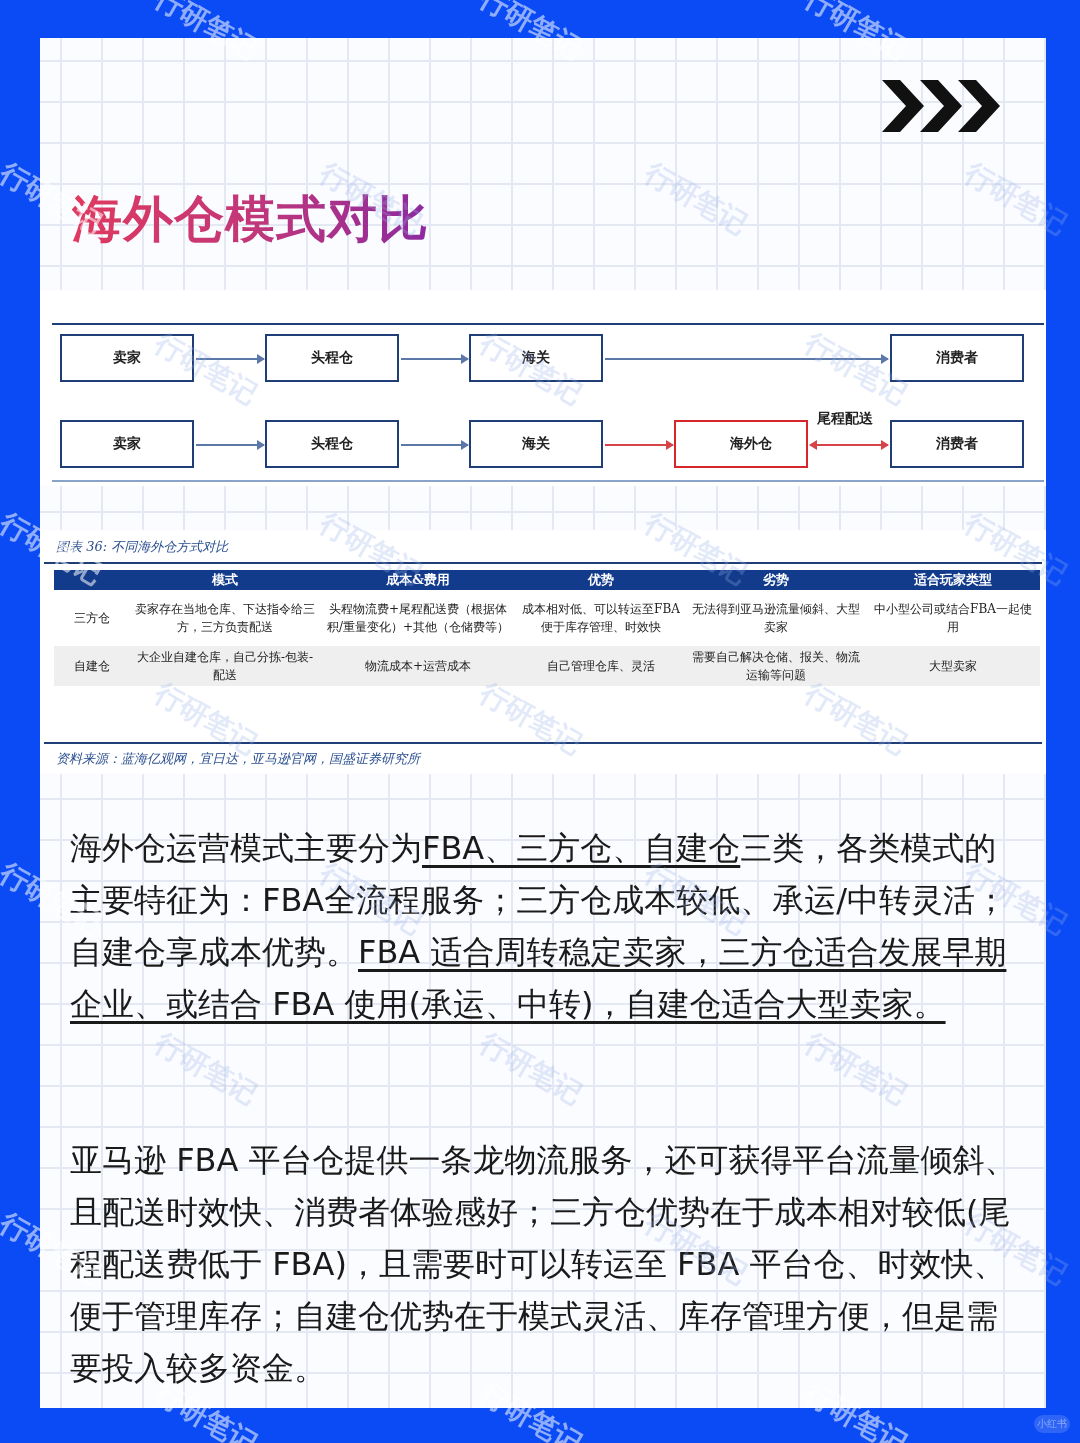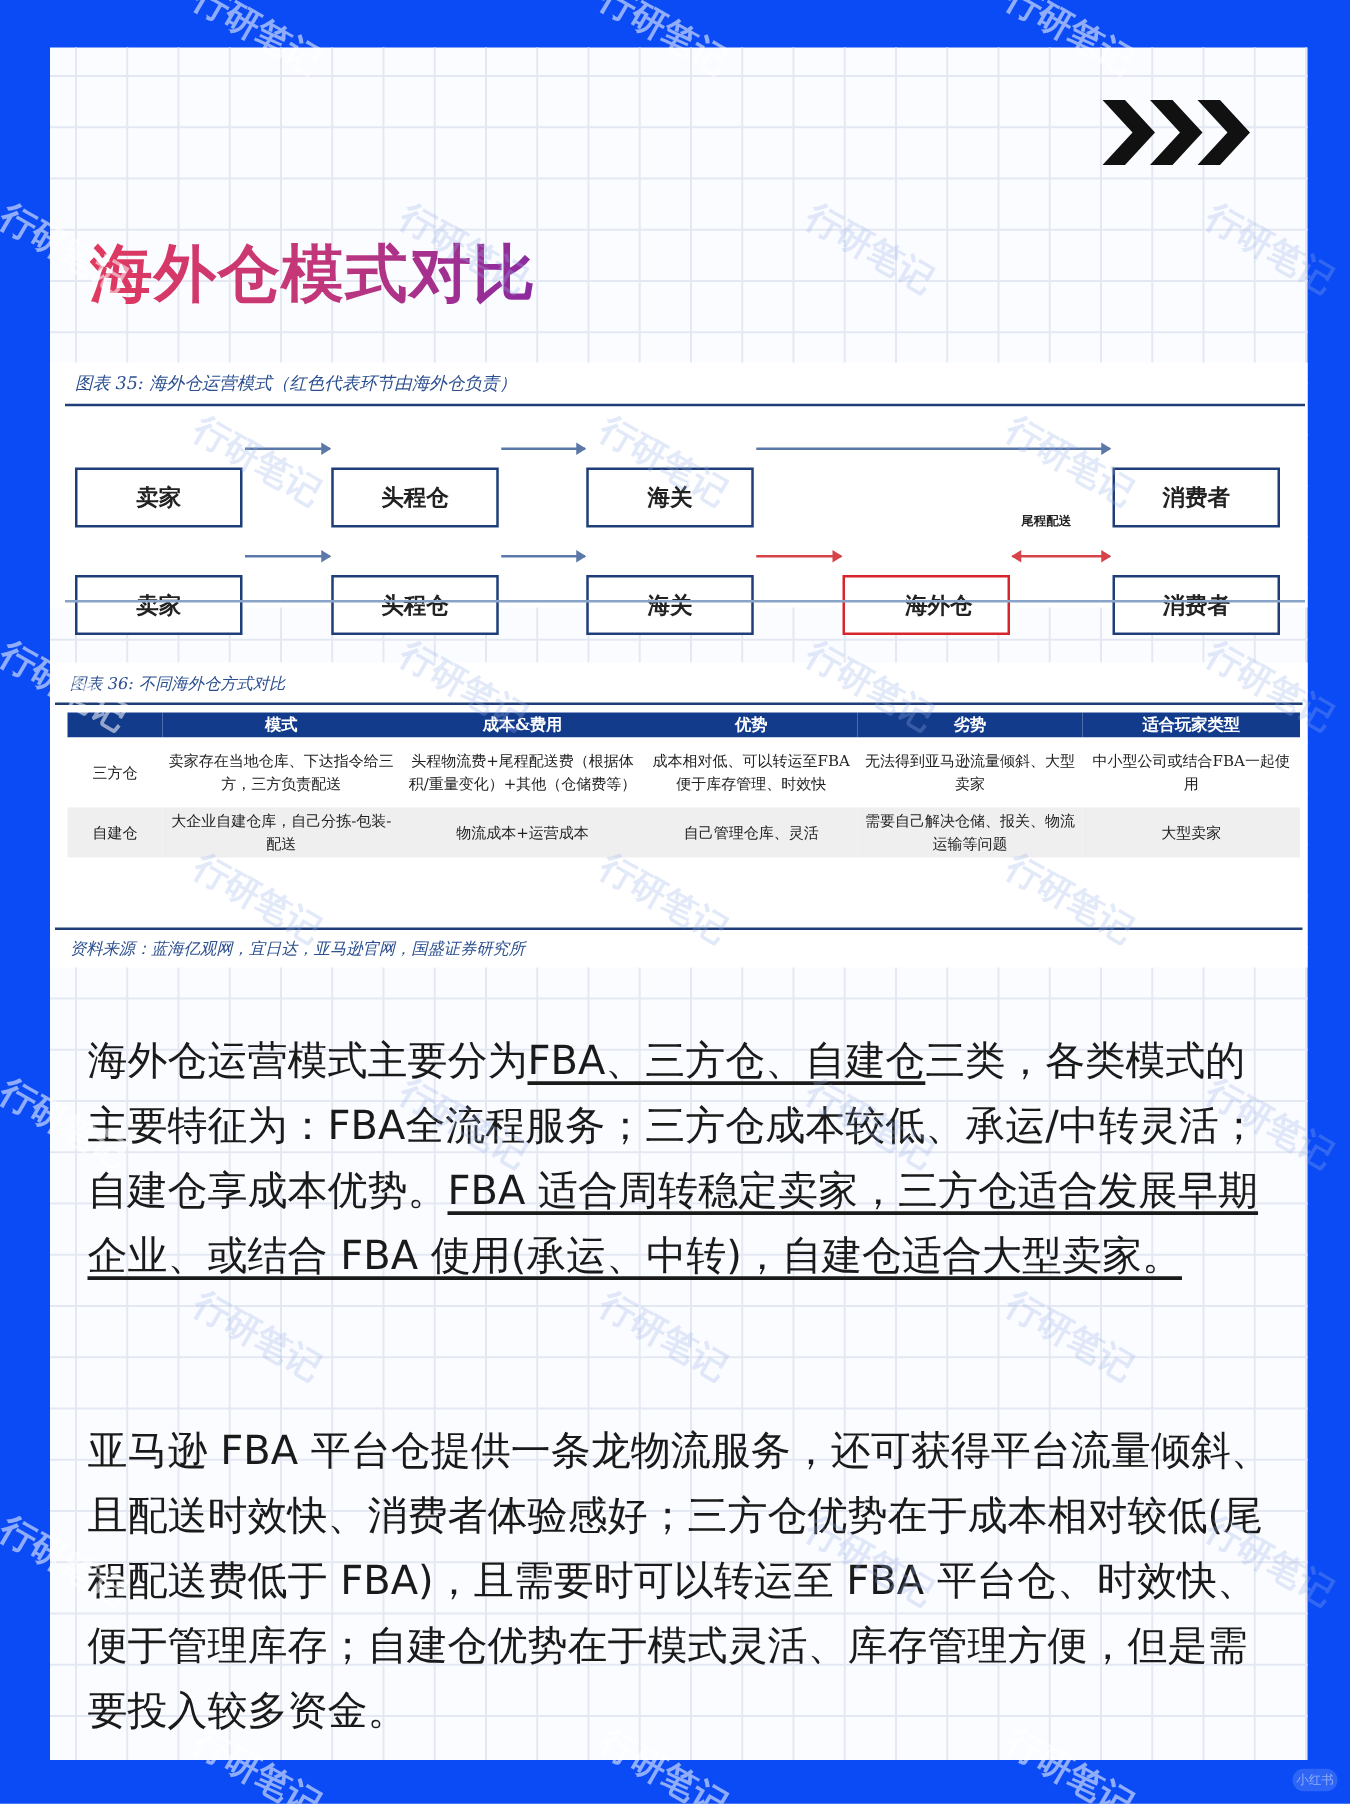--- a/index.html
+++ b/index.html
@@ -33,38 +33,37 @@
     position:absolute; left:40px; top:290px; width:1006px; height:196px; background:#fff;
   }
   .fig-caption {
     position:absolute; font-family:"DejaVu Serif", "Liberation Serif", serif; font-style:italic;
     color:#2b4f8f; font-size:14px;
   }
   .fig-rule { position:absolute; height:2px; background:#1f3e78; }
   .flow-box {
     position:absolute; width:134px; height:48px; border:2px solid #1f3e78; background:#fff;
     display:flex; align-items:center; justify-content:center;
-    font-family:"DejaVu Serif", serif; font-weight:bold; font-size:18px; color:#222;
+    font-family:"DejaVu Serif", serif; font-weight:bold; font-size:14px; color:#222;
     box-sizing:border-box;
-    margin-top:40px;
   }
   .flow-box.red { border:2px solid #d6262c;padding-left:20px; }
   .arrow { position:absolute; height:2px; background:#5c78a8; }
   .arrow::after {
     content:""; position:absolute; right:-1px; top:-4px; width:0; height:0;
     border-left:8px solid #5c78a8; border-top:5px solid transparent; border-bottom:5px solid transparent;
   }
   .arrow.red { background:#d6444a; }
   .arrow.red::after { border-left-color:#d6444a; }
   .arrow.both::before {
     content:""; position:absolute; left:-1px; top:-4px; width:0; height:0;
     border-right:8px solid #d6444a; border-top:5px solid transparent; border-bottom:5px solid transparent;
   }
   .arrow-label {
-    position:absolute; font-family:"DejaVu Serif", serif; font-weight:bold; font-size:10px; color:#222;
+    position:absolute; font-family:"DejaVu Serif", serif; font-weight:bold; font-size:14px; color:#222;
   }
   
   .fig36 {
     position:absolute; left:40px; top:530px; width:1006px; height:244px; background:#fff;
   }
   table.cmp {
     position:absolute; left:14px; top:40px; width:986px; border-collapse:collapse;
     font-family:"DejaVu Serif", serif; font-size:12px; color:#222;
   }
   table.cmp th {
@@ -96,21 +95,20 @@
 
 <svg class="chevrons" viewBox="0 0 120 52">
   <polygon points="0,0 18,0 42,26 18,52 0,52 24,26" fill="#111"></polygon>
   <polygon points="38,0 56,0 80,26 56,52 38,52 62,26" fill="#111"></polygon>
   <polygon points="76,0 94,0 118,26 94,52 76,52 100,26" fill="#111"></polygon>
 </svg>
 
 <div class="title">海外仓模式对比</div>
 
 <div class="fig35">
-  <div class="fig-caption" style="left:20px; top:8px;">图表 35:  海外仓运营模式（红色代表环节由海外仓负责）</div>
   <div class="fig-rule" style="left:12px; top:33px; width:992px;"></div>
 
   <div class="flow-box" style="left:20px; top:44px;">卖家</div>
   <div class="arrow" style="left:156px; top:68px; width:68px;"></div>
   <div class="flow-box" style="left:225px; top:44px;">头程仓</div>
   <div class="arrow" style="left:361px; top:68px; width:67px;"></div>
   <div class="flow-box" style="left:429px; top:44px;">海关</div>
   <div class="arrow" style="left:565px; top:68px; width:283px;"></div>
   <div class="flow-box" style="left:850px; top:44px;">消费者</div>
 

